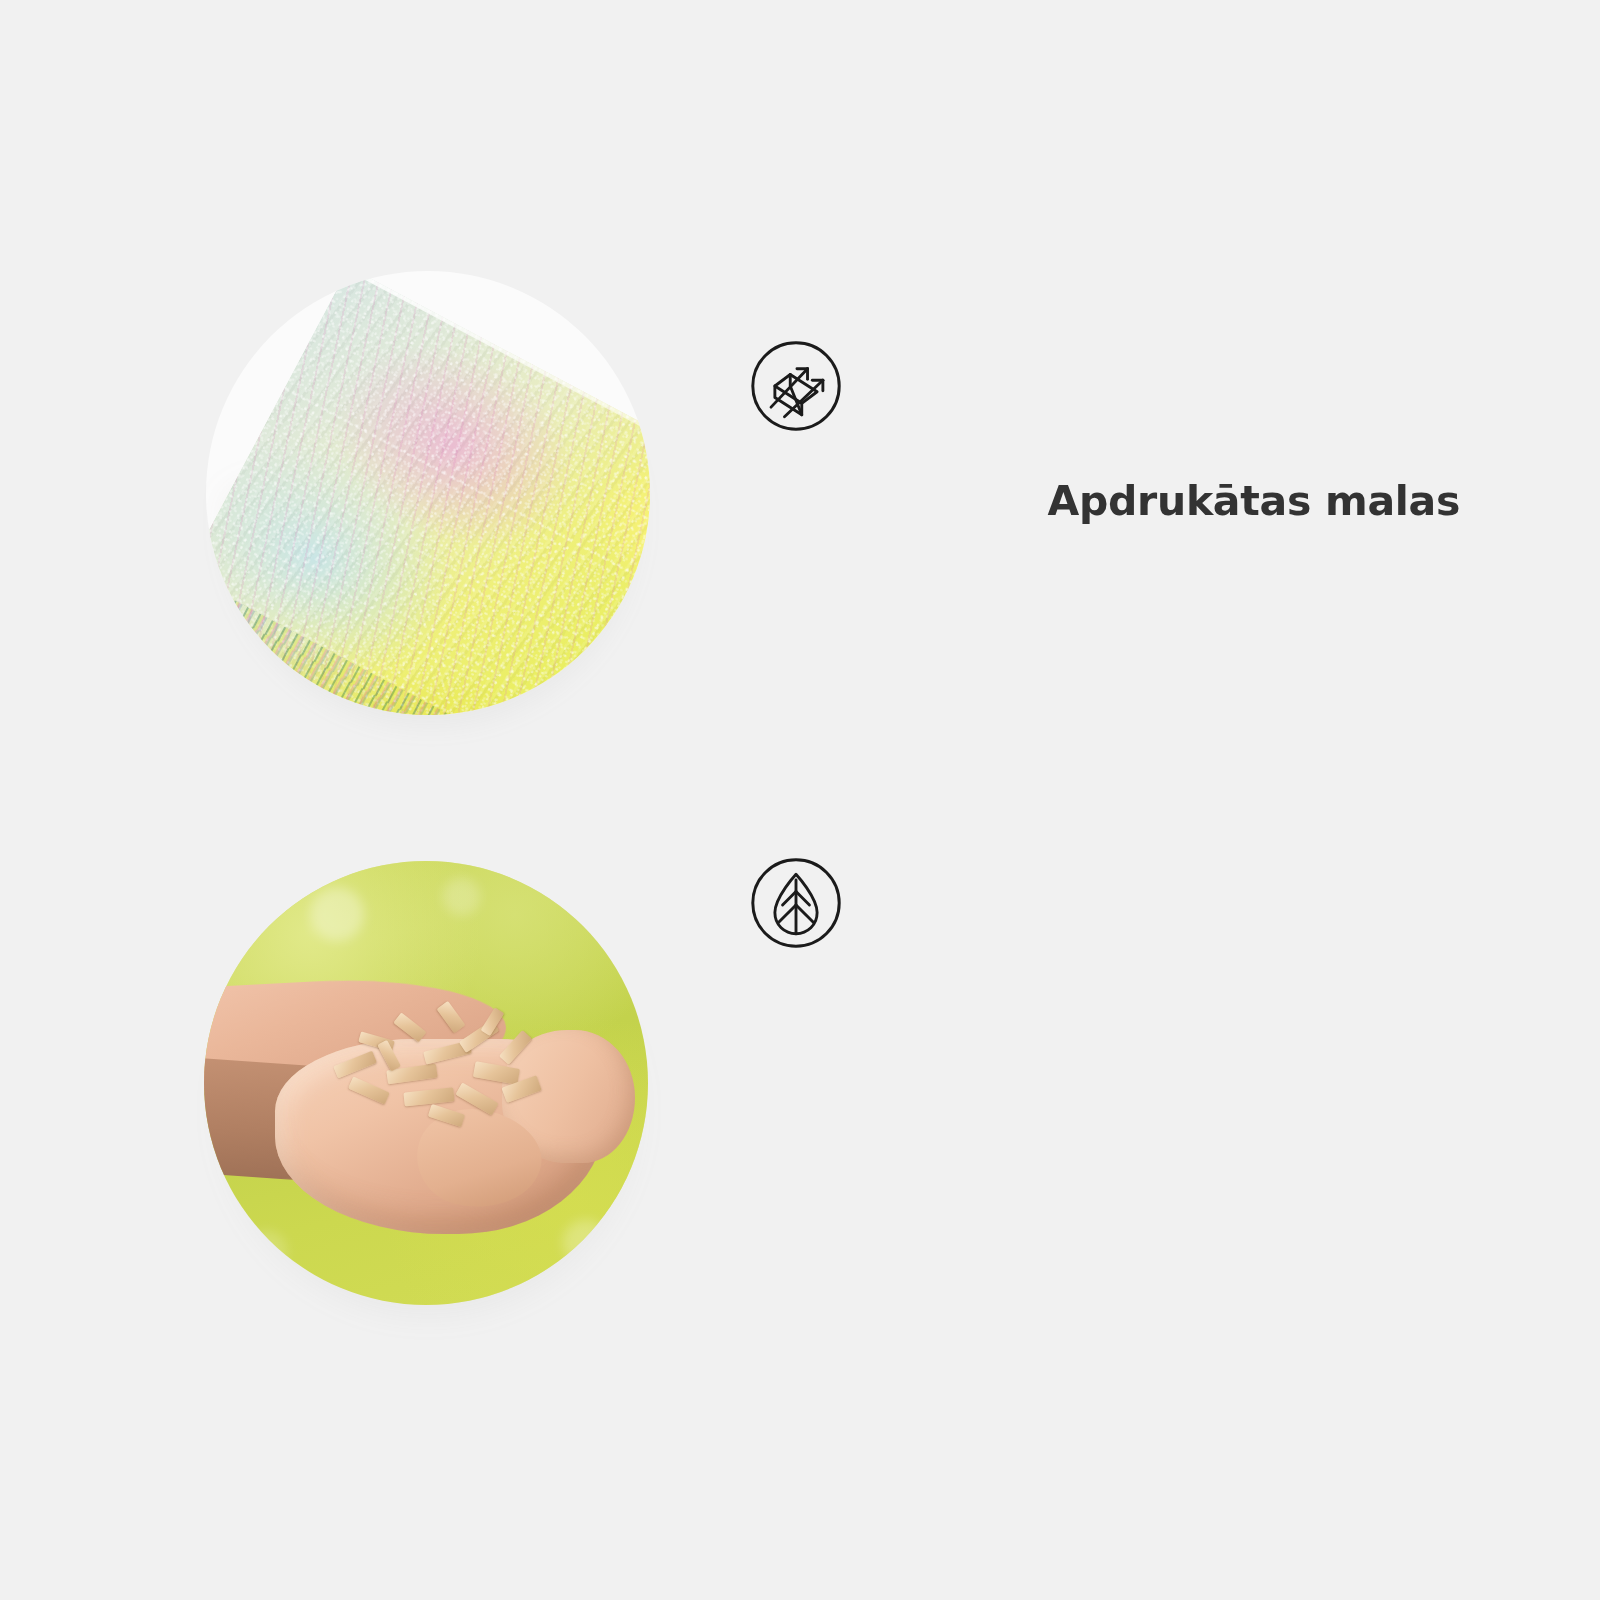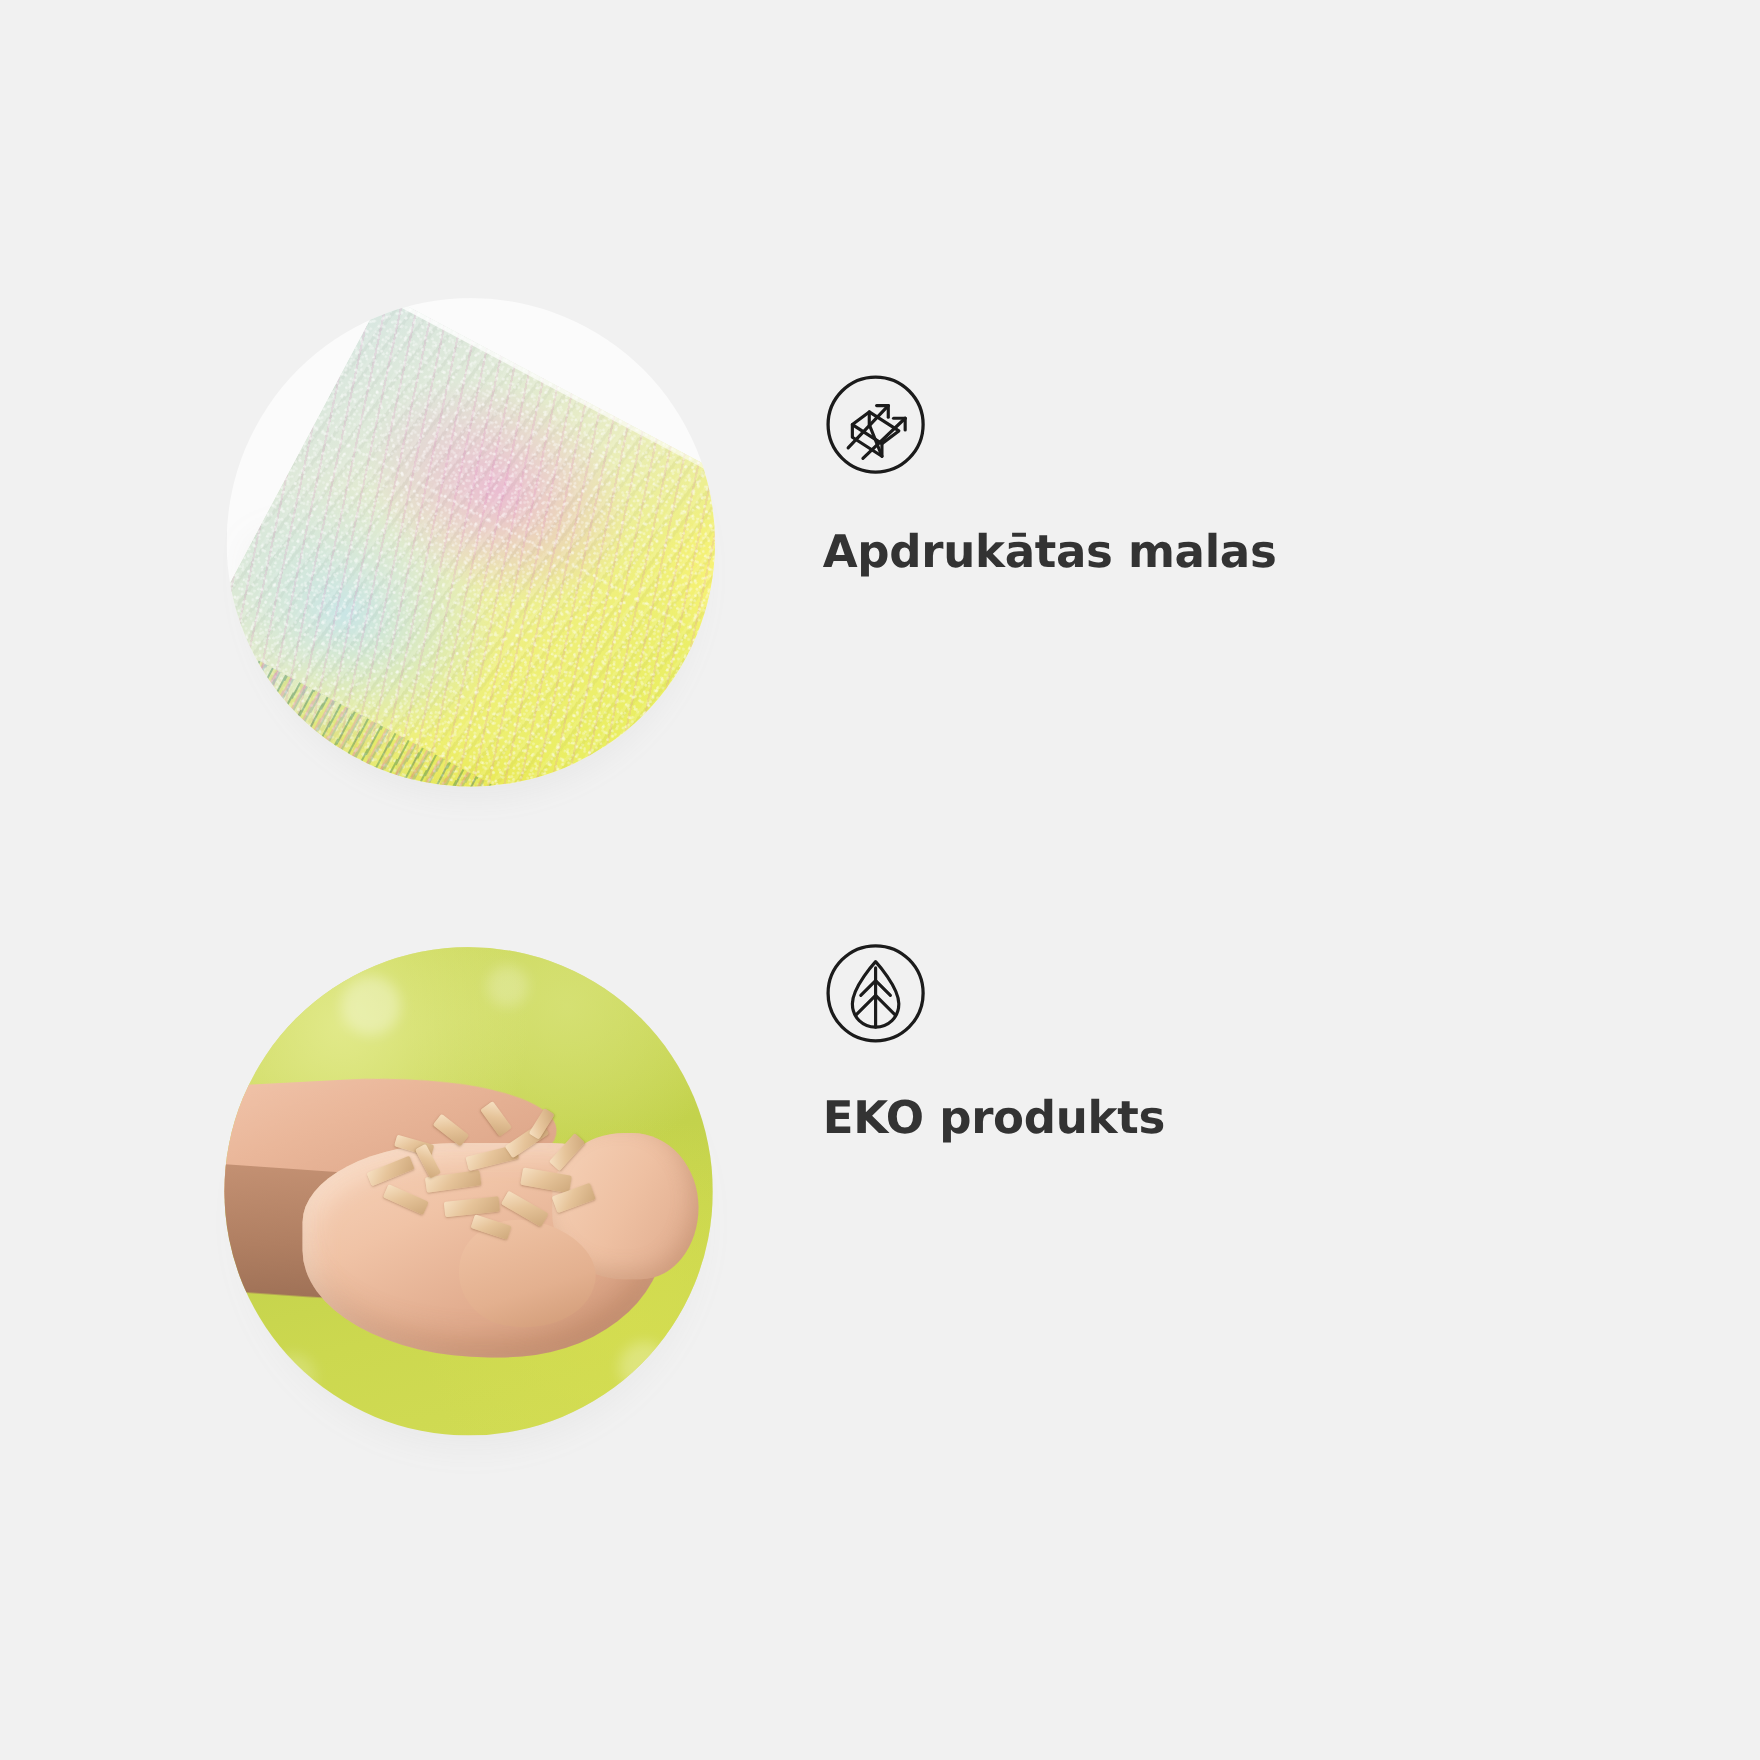--- a/index.html
+++ b/index.html
@@ -13,20 +13,21 @@
     background: #f1f1f1;
     font-family: "DejaVu Sans", "Liberation Sans", sans-serif;
     overflow: hidden;
     position: relative;
   }
 
   .page {
     position: relative;
     width: 1552px;
     height: 1600px;
+    text-align: right;
   }
 
   
   .feature {
     position: absolute;
     display: block;
   }
 
   .feature-media {
     position: absolute;
@@ -378,17 +379,16 @@
         <circle cx="50" cy="50" r="45" fill="none" stroke="#1b1b1b" stroke-width="3.1"></circle>
         <g fill="none" stroke="#1b1b1b" stroke-width="3.0" stroke-linecap="round" stroke-linejoin="round">
           <path d="M50 20 C50 20 72 44 72 60 C72 73 62 82 50 82 C38 82 28 73 28 60 C28 44 50 20 50 20 Z"></path>
           <path d="M50 26 L50 82"></path>
           <path d="M50 52 L32 70"></path>
           <path d="M50 52 L68 70"></path>
           <path d="M50 38 L36 52"></path>
           <path d="M50 38 L64 52"></path>
         </g>
       </svg>
-      <h2 class="feature-title">EKO produkts</h2>
     </div>
   </div>
 
 </div>
 
 </body></html>

